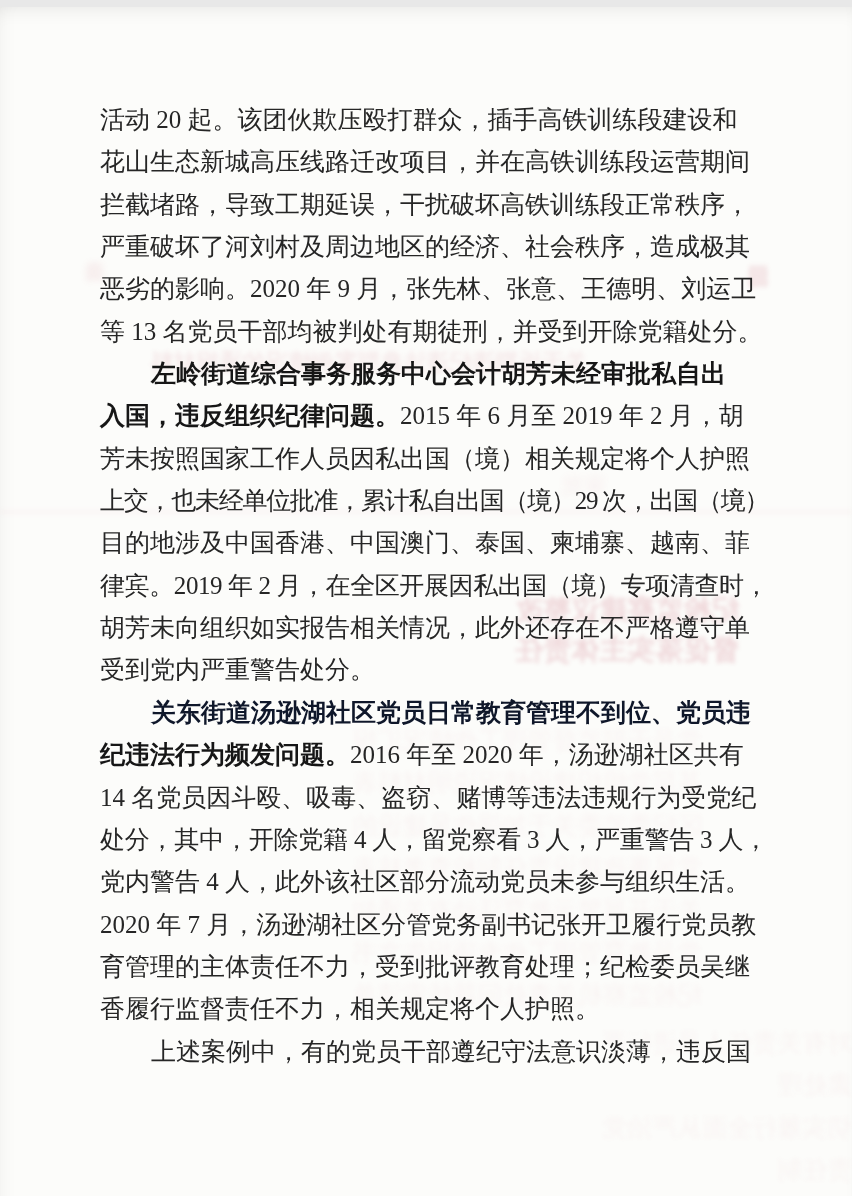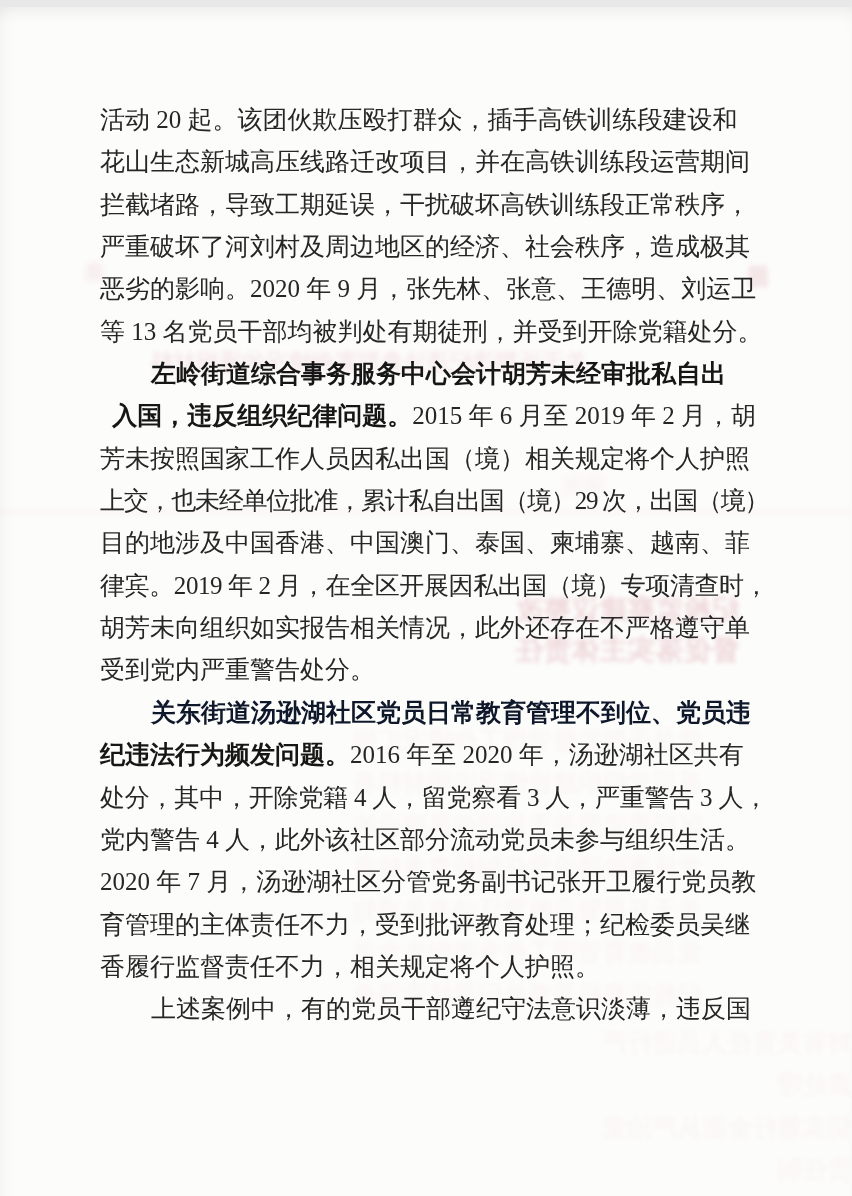--- a/index.html
+++ b/index.html
@@ -68,29 +68,30 @@
       <div class="artifact streak" style="left: 0px; top: 503px; opacity: 0.1; width: 852px;"></div>
     </div>
   <div class="text-block">
       <div class="line" style="color: rgb(38, 38, 38); letter-spacing: 0px;"><span class="seg">活动 20 起。该团伙欺压殴打群众，插手高铁训练段建设和</span></div>
       <div class="line" style="color: rgb(38, 38, 38); letter-spacing: 0px;"><span class="seg">花山生态新城高压线路迁改项目，并在高铁训练段运营期间</span></div>
       <div class="line" style="color: rgb(38, 38, 38); letter-spacing: 0px;"><span class="seg">拦截堵路，导致工期延误，干扰破坏高铁训练段正常秩序，</span></div>
       <div class="line" style="color: rgb(38, 38, 38); letter-spacing: 0px;"><span class="seg">严重破坏了河刘村及周边地区的经济、社会秩序，造成极其</span></div>
       <div class="line" style="color: rgb(38, 38, 38); letter-spacing: 0px;"><span class="seg">恶劣的影响。2020 年 9 月，张先林、张意、王德明、刘运卫</span></div>
       <div class="line" style="color: rgb(38, 38, 38); letter-spacing: 0px;"><span class="seg">等 13 名党员干部均被判处有期徒刑，并受到开除党籍处分。</span></div>
       <div class="line indent" style="color: rgb(38, 38, 38); letter-spacing: 0px;"><span class="seg bold" style="color: rgb(22, 22, 22);">左岭街道综合事务服务中心会计胡芳未经审批私自出</span></div>
-      <div class="line" style="color: rgb(38, 38, 38); letter-spacing: 0px; text-align: center;"><span class="seg bold" style="color: rgb(22, 22, 22);">入国，违反组织纪律问题。</span><span class="seg">2015 年 6 月至 2019 年 2 月，胡</span></div>
+      <div class="line" style="color: rgb(38, 38, 38); letter-spacing: 0px;"><span class="seg bold" style="color: rgb(22, 22, 22);">入国，违反组织纪律问题。</span><span class="seg">2015 年 6 月至 2019 年 2 月，胡</span></div>
       <div class="line" style="color: rgb(38, 38, 38); letter-spacing: 0px;"><span class="seg">芳未按照国家工作人员因私出国（境）相关规定将个人护照</span></div>
       <div class="line" style="color: rgb(38, 38, 38); letter-spacing: -1.26667px;"><span class="seg">上交，也未经单位批准，累计私自出国（境）29 次，出国（境）</span></div>
       <div class="line" style="color: rgb(38, 38, 38); letter-spacing: 0px;"><span class="seg">目的地涉及中国香港、中国澳门、泰国、柬埔寨、越南、菲</span></div>
       <div class="line" style="color: rgb(38, 38, 38); letter-spacing: -0.40625px;"><span class="seg">律宾。2019 年 2 月，在全区开展因私出国（境）专项清查时，</span></div>
       <div class="line" style="color: rgb(38, 38, 38); letter-spacing: 0px;"><span class="seg">胡芳未向组织如实报告相关情况，此外还存在不严格遵守单</span></div>
       <div class="line" style="color: rgb(38, 38, 38);"><span class="seg">受到党内严重警告处分。</span></div>
       <div class="line indent" style="color: rgb(38, 38, 38); letter-spacing: 0px;"><span class="seg bold" style="color: #0f172a;">关东街道汤逊湖社区党员日常教育管理不到位、党员违</span></div>
       <div class="line" style="color: rgb(38, 38, 38); letter-spacing: 0px;"><span class="seg bold" style="color: rgb(22, 22, 22);">纪违法行为频发问题。</span><span class="seg">2016 年至 2020 年，汤逊湖社区共有</span></div>
+      <div class="line" style="color: rgb(38, 38, 38); letter-spacing: 0px;"><span class="seg">14 名党员因斗殴、吸毒、盗窃、赌博等违法违规行为受党纪</span></div>
       <div class="line" style="color: rgb(38, 38, 38); letter-spacing: -0.212121px;"><span class="seg">处分，其中，开除党籍 4 人，留党察看 3 人，严重警告 3 人，</span></div>
       <div class="line" style="color: rgb(38, 38, 38); letter-spacing: 0px;"><span class="seg">党内警告 4 人，此外该社区部分流动党员未参与组织生活。</span></div>
       <div class="line" style="color: rgb(38, 38, 38); letter-spacing: 0px;"><span class="seg">2020 年 7 月，汤逊湖社区分管党务副书记张开卫履行党员教</span></div>
       <div class="line" style="color: rgb(38, 38, 38); letter-spacing: 0px;"><span class="seg">育管理的主体责任不力，受到批评教育处理；纪检委员吴继</span></div>
       <div class="line" style="color: rgb(38, 38, 38);"><span class="seg">香履行监督责任不力，相关规定将个人护照。</span></div>
       <div class="line indent" style="color: rgb(38, 38, 38); letter-spacing: 0px;"><span class="seg">上述案例中，有的党员干部遵纪守法意识淡薄，违反国</span></div>
     </div>
 </div>
 
 </body></html>

